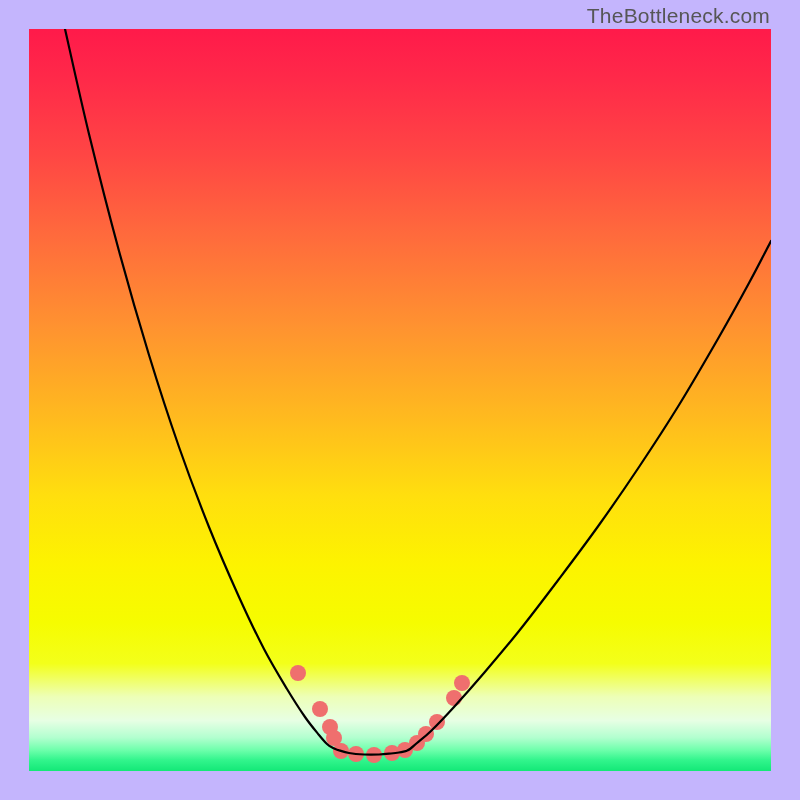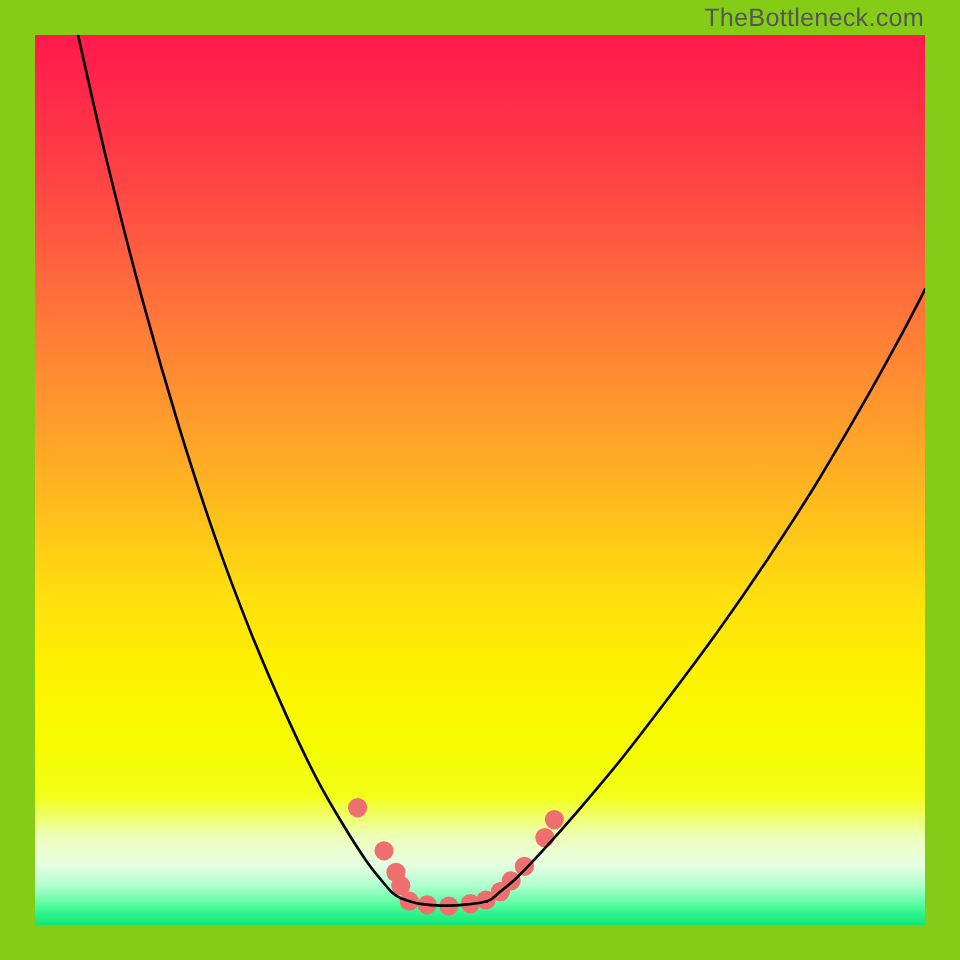--- a/index.html
+++ b/index.html
@@ -1,21 +1,21 @@
 <!DOCTYPE html>
 <html><head>
 <meta charset="utf-8">
 <style>
   * { margin: 0; padding: 0; box-sizing: border-box; }
   html, body { width: 800px; height: 800px; overflow: hidden; background: #000; }
   .frame {
     position: absolute;
     top: 0; left: 0;
     width: 800px; height: 800px;
-    background: #84cc16;
+    background: #c4b5fd;
   }
   .plot-area {
     position: absolute;
     top: 29px;
     left: 29px;
     width: 742px;
     height: 742px;
     overflow: hidden;
   }
   .gradient-bg {

